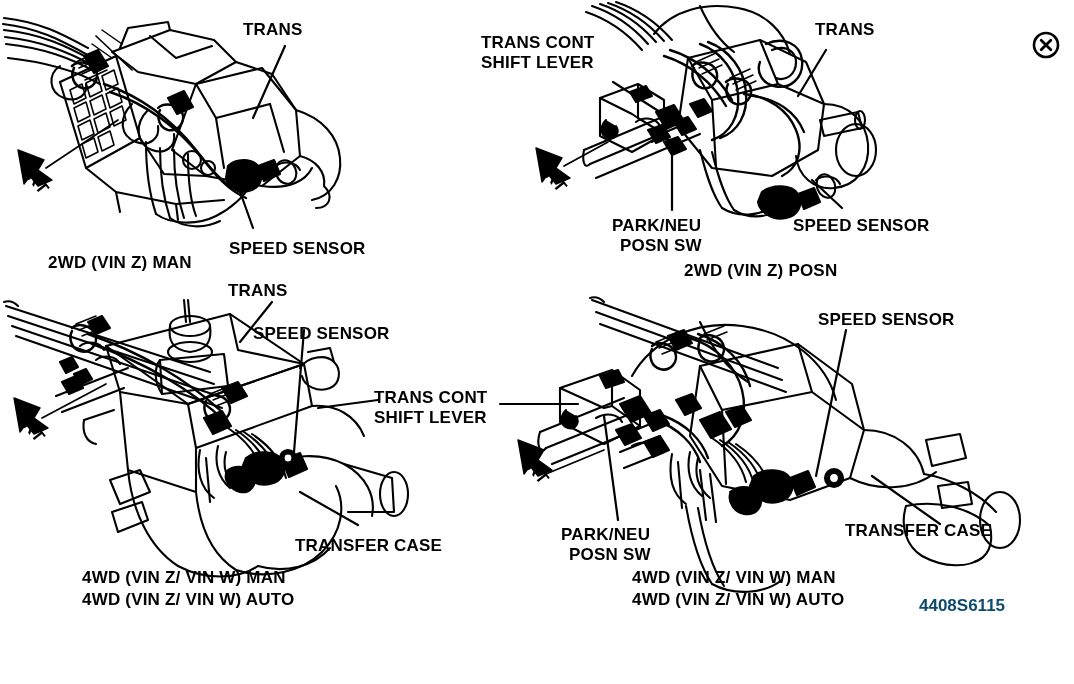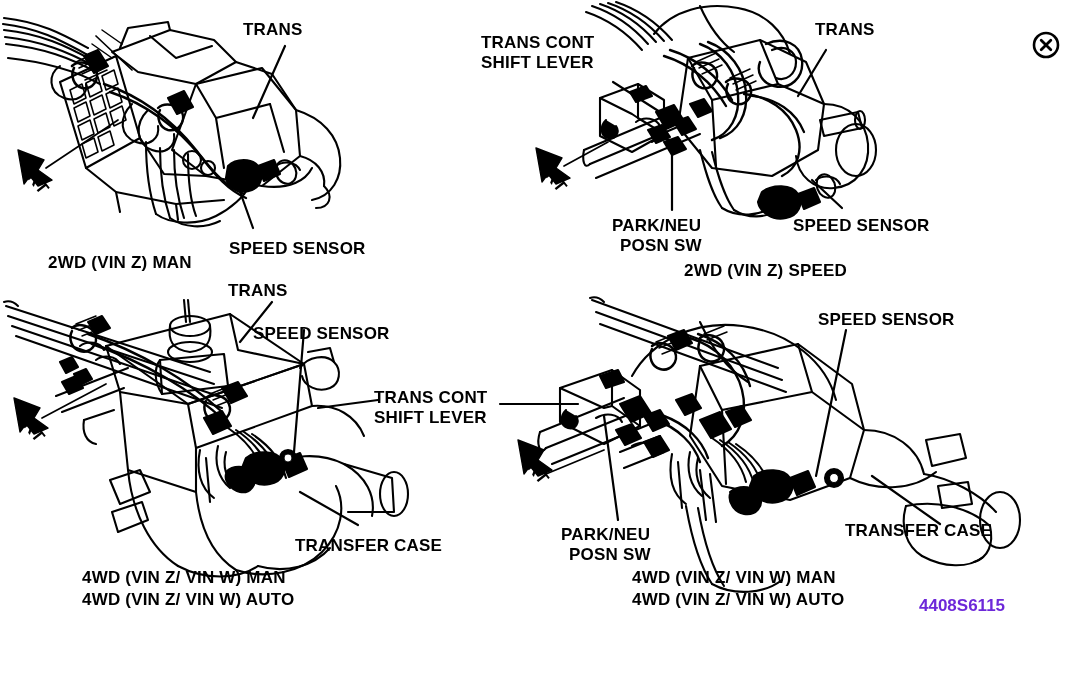--- a/index.html
+++ b/index.html
@@ -27,21 +27,21 @@
     font-size:17px;
     color:#000;
     transform-origin:0 0;
     white-space:pre;
   }
   .partno{
     position:absolute;
     font-family:"Liberation Sans", sans-serif;
     font-weight:bold;
     font-size:17px;
-    color:#6d28d9;
+    color:#0c4a6e;
     white-space:pre;
   }
   #close-btn{
     position:absolute;
     left:1032px;top:31px;
     width:28px;height:28px;
     border-radius:50%;
     background:transparent;
     cursor:pointer;
     padding:0;border:none;
@@ -393,21 +393,21 @@
   <div class="lbl" style="left:48px;top:253px;">2WD (VIN Z) MAN</div>
   <div class="lbl" style="left:229px;top:239px;">SPEED SENSOR</div>
 
   <div class="lbl" style="left:481px;top:33px;">TRANS CONT</div>
   <div class="lbl" style="left:481px;top:53px;">SHIFT LEVER</div>
   <div class="lbl" style="left:815px;top:20px;">TRANS</div>
   <div class="frt" style="left:550px;top:158px;transform:rotate(52deg);">FRT</div>
   <div class="lbl" style="left:612px;top:216px;">PARK/NEU</div>
   <div class="lbl" style="left:620px;top:236px;">POSN SW</div>
   <div class="lbl" style="left:793px;top:216px;">SPEED SENSOR</div>
-  <div class="lbl" style="left:684px;top:261px;">2WD (VIN Z) SPEED</div>
+  <div class="lbl" style="left:684px;top:261px;">2WD (VIN Z) POSN</div>
 
   <div class="lbl" style="left:228px;top:281px;">TRANS</div>
   <div class="lbl" style="left:253px;top:324px;">SPEED SENSOR</div>
   <div class="lbl" style="left:374px;top:388px;">TRANS CONT</div>
   <div class="lbl" style="left:374px;top:408px;">SHIFT LEVER</div>
   <div class="frt" style="left:28px;top:408px;transform:rotate(52deg);">FRT</div>
   <div class="lbl" style="left:295px;top:536px;">TRANSFER CASE</div>
   <div class="lbl" style="left:82px;top:568px;">4WD (VIN Z/ VIN W) MAN</div>
   <div class="lbl" style="left:82px;top:590px;">4WD (VIN Z/ VIN W) AUTO</div>
 

